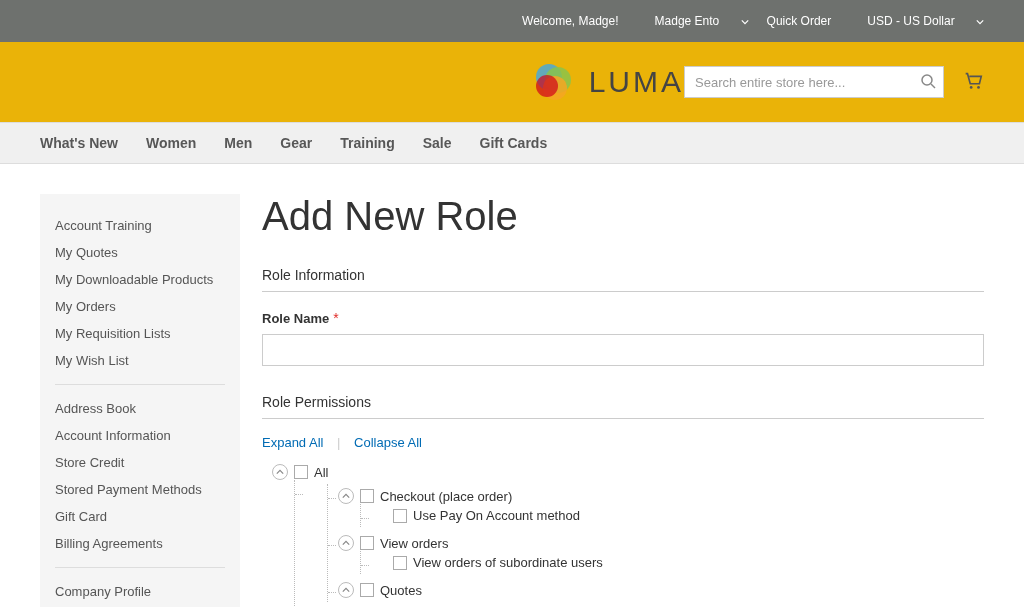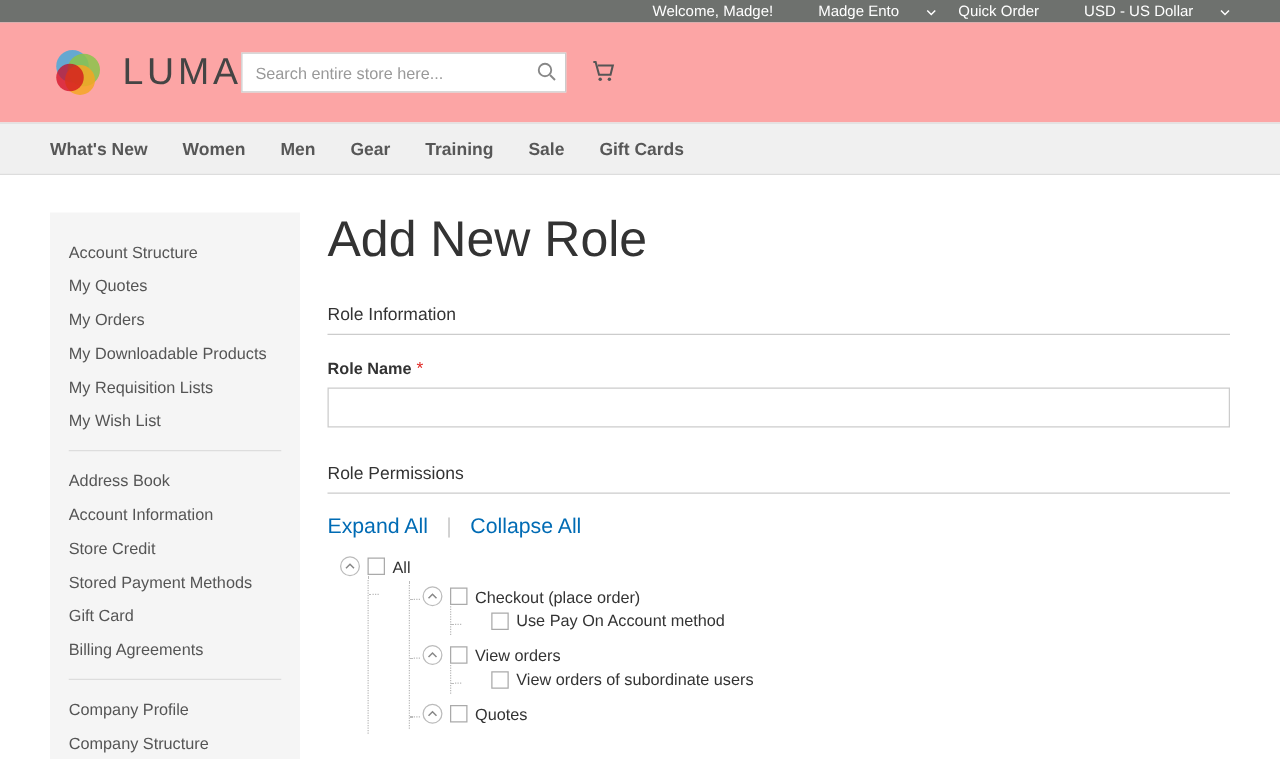--- a/index.html
+++ b/index.html
@@ -1,38 +1,38 @@
 <!DOCTYPE html>
 <html><head>
   <meta charset="utf-8">
   <style>
     * { box-sizing: border-box; margin: 0; padding: 0; }
     body { font-family: 'Helvetica Neue', Arial, sans-serif; font-size: 14px; color: #333; }
 
     .top-bar {
       background: #6e716e;
       color: #fff;
-      height: 18px;
+      height: 42px;
       display: flex;
       justify-content: flex-end;
       align-items: center;
       padding-right: 40px;
       font-size: 12px;
     }
     .top-bar span, .top-bar a { color: #fff; margin-left: 18px; text-decoration: none; cursor: default; }
     .top-bar a { cursor: pointer; }
     .chev-down { display: inline-block; margin-left: 3px; }
     .chev-down svg { vertical-align: middle; }
 
     .header {
-      background: #fca5a5;
+      background: #eab308;
       padding: 18px 40px;
       display: flex;
       align-items: center;
-      justify-content: flex-start;
+      justify-content: flex-end;
     }
     .logo { display: flex; align-items: center; }
     .logo svg { width: 44px; height: 44px; }
     .logo-text { font-size: 30px; font-weight: 300; letter-spacing: 3px; margin-left: 14px; color: #444; }
 
     .header-right { display: flex; align-items: center; gap: 18px; }
     .search-box { position: relative; width: 260px; border-radius: 13px; }
     .search-box input {
       width: 100%; height: 32px; border: 1px solid #ccc;
       padding: 0 36px 0 10px; font-size: 13px; color: #999;
@@ -58,21 +58,21 @@
     .sidebar .sep { border-top: 1px solid #ddd; margin: 10px 0; padding: 0; height: 0; }
 
     .main { flex: 1; }
     .main h1 { font-size: 40px; font-weight: 300; color: #333; margin-bottom: 28px; }
     .section-title { font-size: 14px; font-weight: 300; color: #333; margin-bottom: 8px; padding-bottom: 8px; border-bottom: 1px solid #ccc; }
     .field { margin-top: 18px; margin-bottom: 28px; }
     .field-label { font-weight: 600; font-size: 13px; text-align: center; }
     .req { color: #e02b27; margin-left: 4px; }
     .field input { width: 100%; height: 32px; border: 1px solid #ccc; margin-top: 8px; padding: 0 8px; }
 
-    .tree-controls { margin-top: 16px; margin-bottom: 10px; font-size: 17px; }
+    .tree-controls { margin-top: 16px; margin-bottom: 10px; font-size: 13px; }
     .tree-controls a { color: #006bb4; text-decoration: none; cursor: pointer; }
     .tree-controls .divider { color: #ccc; margin: 0 10px; }
 
     .tree { font-size: 13px; color: #333; }
     .tree ul { list-style: none; position: relative; }
     .tree > ul { margin-left: 10px; }
     .tree ul ul { margin-left: 22px; padding-left: 10px; border-left: 1px dotted #bbb; }
     .tree li { padding: 4px 0; position: relative; }
     .tree li::before {
       content: "";
@@ -155,24 +155,24 @@
       <li>Gear</li>
       <li>Training</li>
       <li>Sale</li>
       <li>Gift Cards</li>
     </ul>
 </nav>
 
 <div class="container">
   <aside class="sidebar">
     <ul>
-        <li>Account Structure</li>
+        <li>Account Training</li>
         <li>My Quotes</li>
+        <li>My Downloadable Products</li>
         <li>My Orders</li>
-        <li>My Downloadable Products</li>
         <li>My Requisition Lists</li>
         <li>My Wish List</li>
         <li class="sep"></li>
         <li>Address Book</li>
         <li>Account Information</li>
         <li>Store Credit</li>
         <li>Stored Payment Methods</li>
         <li>Gift Card</li>
         <li>Billing Agreements</li>
         <li class="sep"></li>

